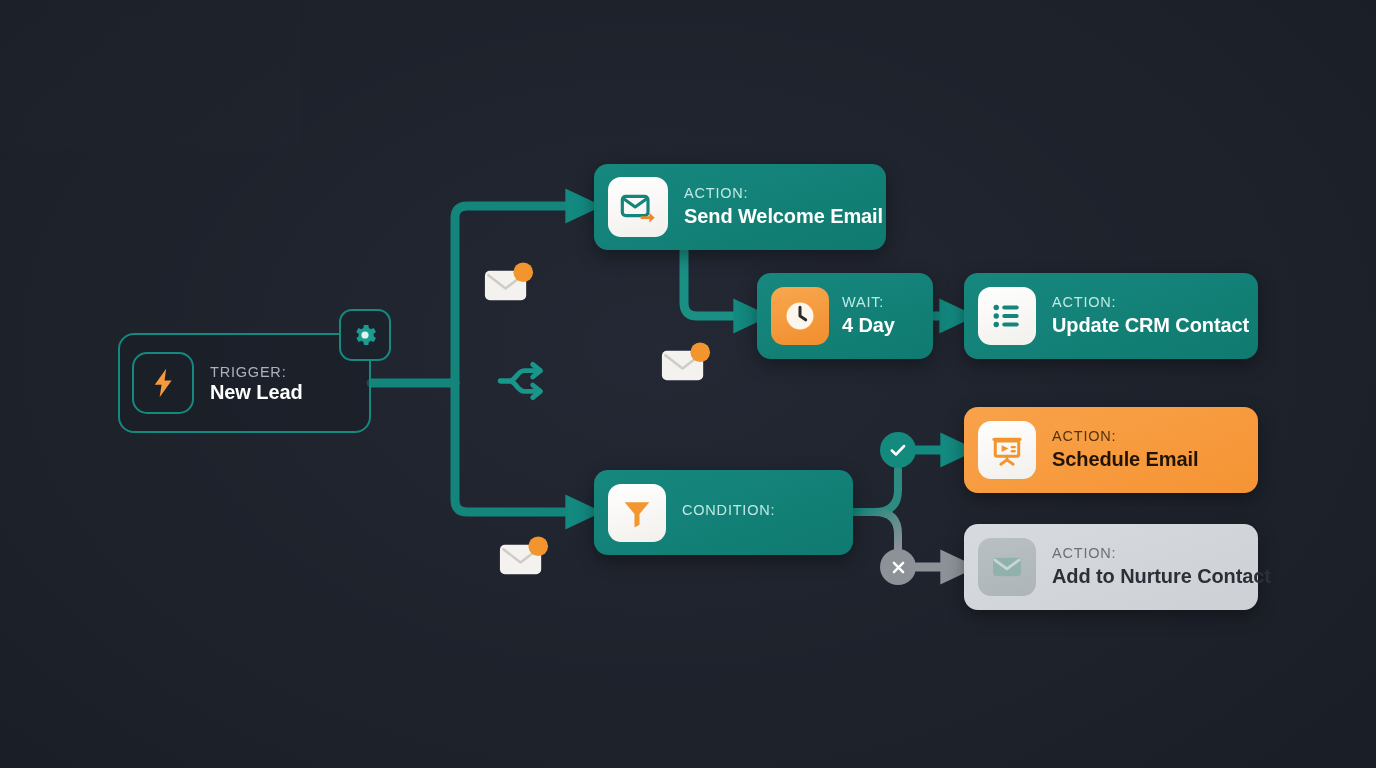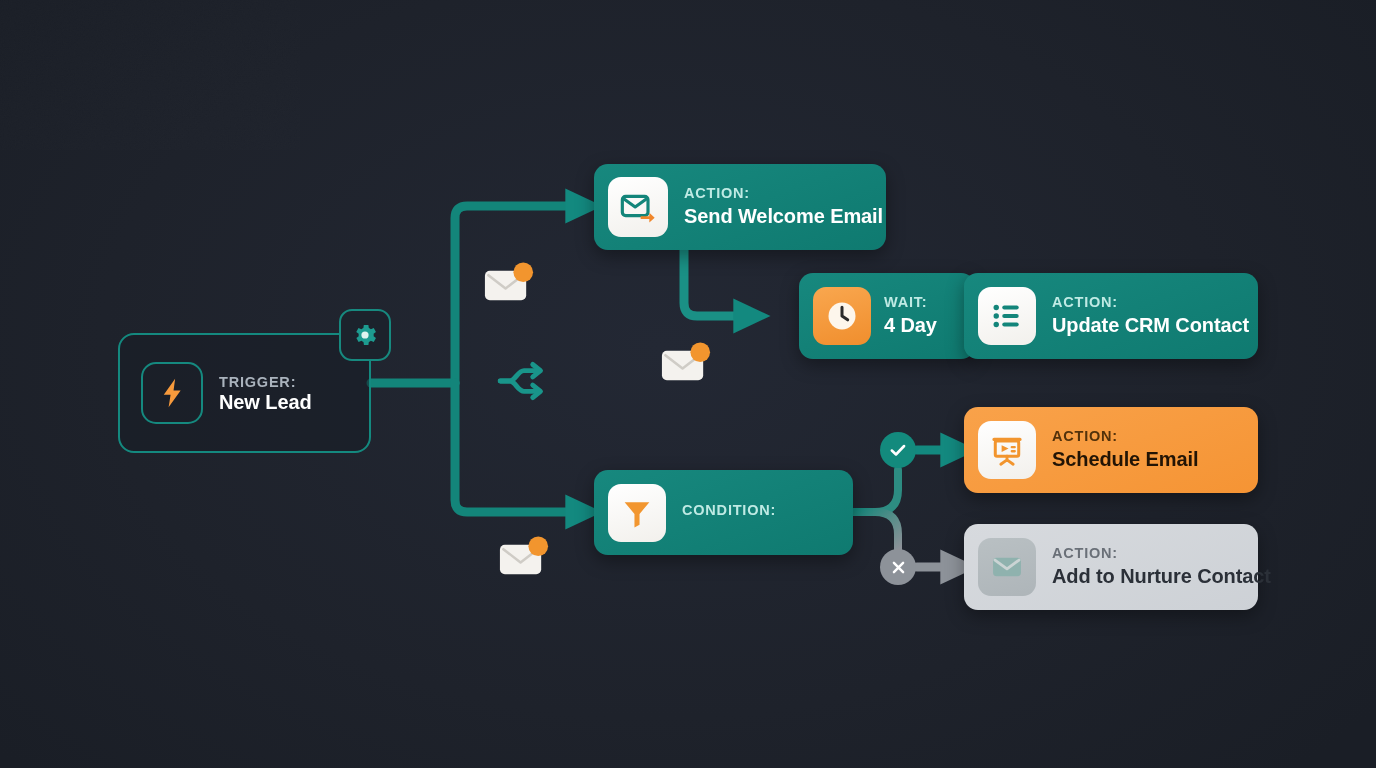--- a/index.html
+++ b/index.html
@@ -48,21 +48,21 @@
   .node .txt {
     display: flex;
     flex-direction: column;
     justify-content: center;
   }
   .kicker {
     font-size: 14.5px;
     letter-spacing: .055em;
     line-height: 1.05;
     margin-bottom: 4px;
-    font-weight: 700;
+    font-weight: 400;
   }
   .title {
     font-size: 20px;
     font-weight: 700;
     line-height: 1.12;
     letter-spacing: -0.005em;
     white-space: nowrap;
   }
 
   
@@ -92,28 +92,28 @@
   
   .tile-white { background: linear-gradient(165deg,#ffffff 0%, #f2f0ec 100%); }
   .tile-orange{ background: linear-gradient(165deg,#f9a busy 0%, #f59434 100%); }
   .tile-orange{ background: linear-gradient(165deg,#f9a74f 0%, #f08e2d 100%); }
   .tile-grey  { background: linear-gradient(165deg,#b9c0c3 0%, #aeb5b9 100%); }
 
   
   #trigger {
     position: absolute;
     left: 118px; top: 333px;
-    width: 253px; height: 120px;
+    width: 253px; height: 100px;
     border: 2.5px solid #14897f;
     border-radius: 16px;
     background: rgba(24,30,39,.55);
     box-sizing: border-box;
     display: flex;
     align-items: center;
-    padding-left: 21px;
+    padding-left: 12px;
   }
   #trigger .bolt-tile {
     width: 62px; height: 62px;
     border: 2.5px solid #15897f;
     border-radius: 15px;
     display: flex; align-items: center; justify-content: center;
     box-sizing: border-box;
     flex: 0 0 auto;
   }
   #trigger .txt { margin-left: 16px; }
@@ -230,21 +230,21 @@
         <path d="M3.4 7 L10.3 12 L17.2 7" fill="none" stroke="#13857a" stroke-width="1.9" stroke-linecap="round" stroke-linejoin="round"></path>
         <path d="M13.6 17.6 h5.2 v-2.1 l3.2 2.9 -3.2 2.9 v-2.1 h-5.2 z" fill="#f0862b"></path>
       </svg>
     </div>
     <div class="txt" style="margin-left:16px;">
       <span class="kicker">ACTION:</span>
       <span class="title">Send Welcome Email</span>
     </div>
   </div>
 
-  <div class="node card-teal" id="n-wait" style="left:799px; top:273px; width:176px; height:86px; padding-left:14px;">
+  <div class="node card-teal" id="n-wait" style="left:757px; top:273px; width:176px; height:86px; padding-left:14px;">
     <div class="iconbox tile-orange" style="width:58px;height:58px;">
       <svg width="40" height="40" viewBox="0 0 24 24">
         <circle cx="12" cy="12" r="8.1" fill="#fdf6ec"></circle>
         <path d="M12 6.8 V12 L15.4 14.3" fill="none" stroke="#2b2b2b" stroke-width="1.8" stroke-linecap="round" stroke-linejoin="round"></path>
       </svg>
     </div>
     <div class="txt" style="margin-left:13px;">
       <span class="kicker">WAIT:</span>
       <span class="title">4 Day</span>
     </div>

